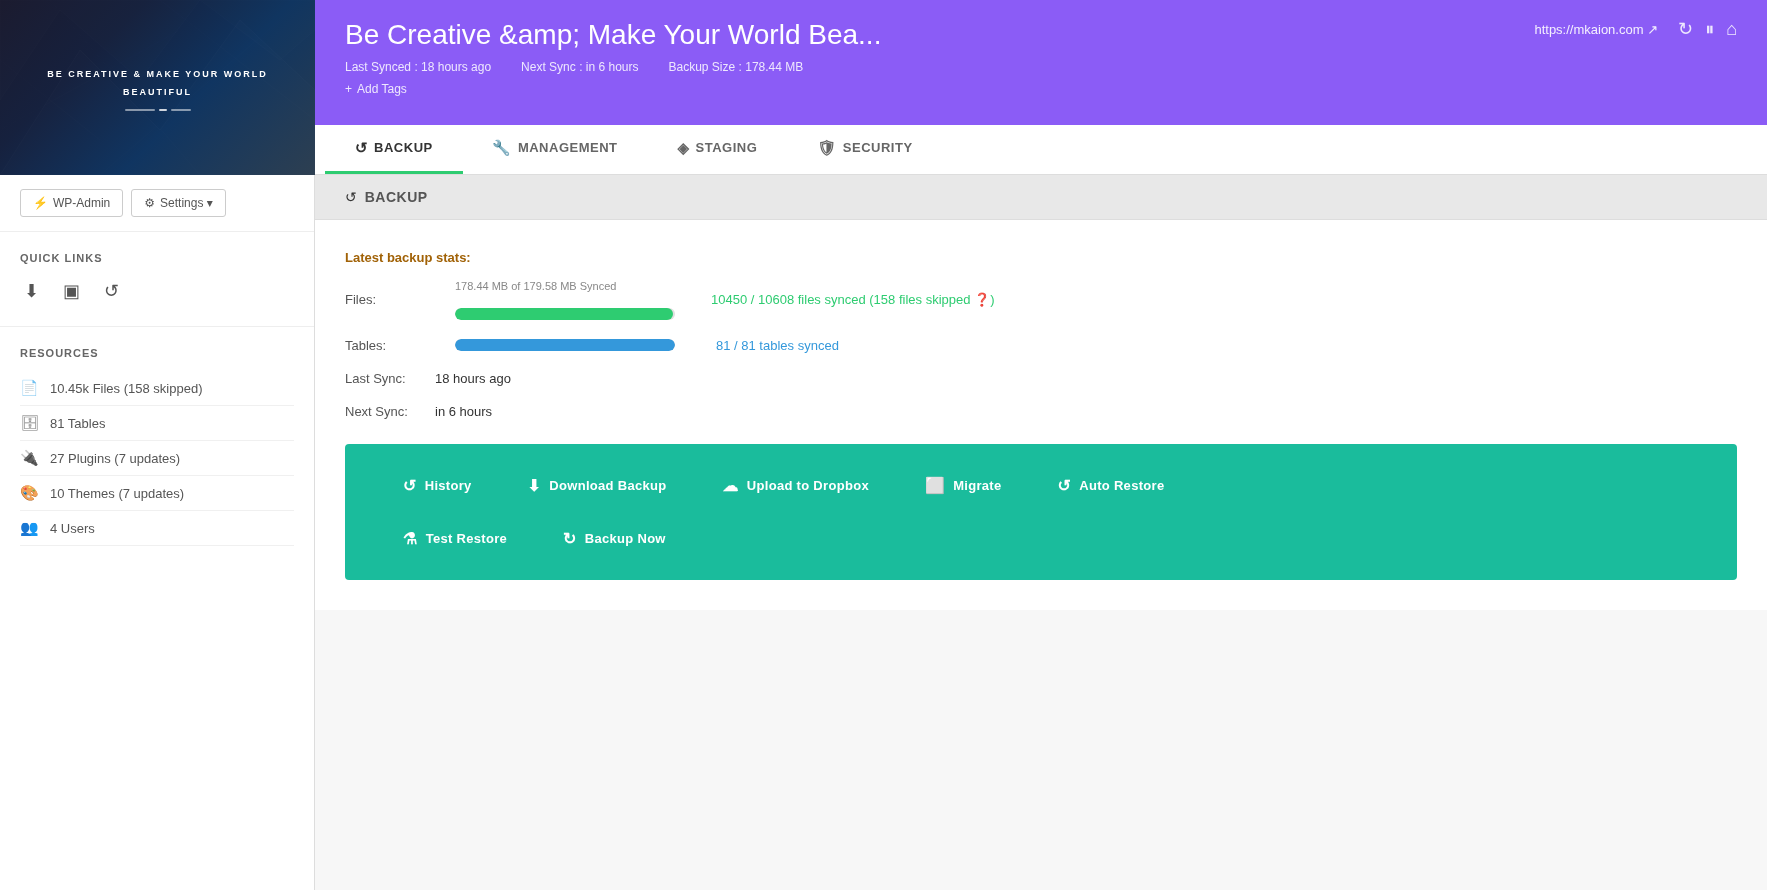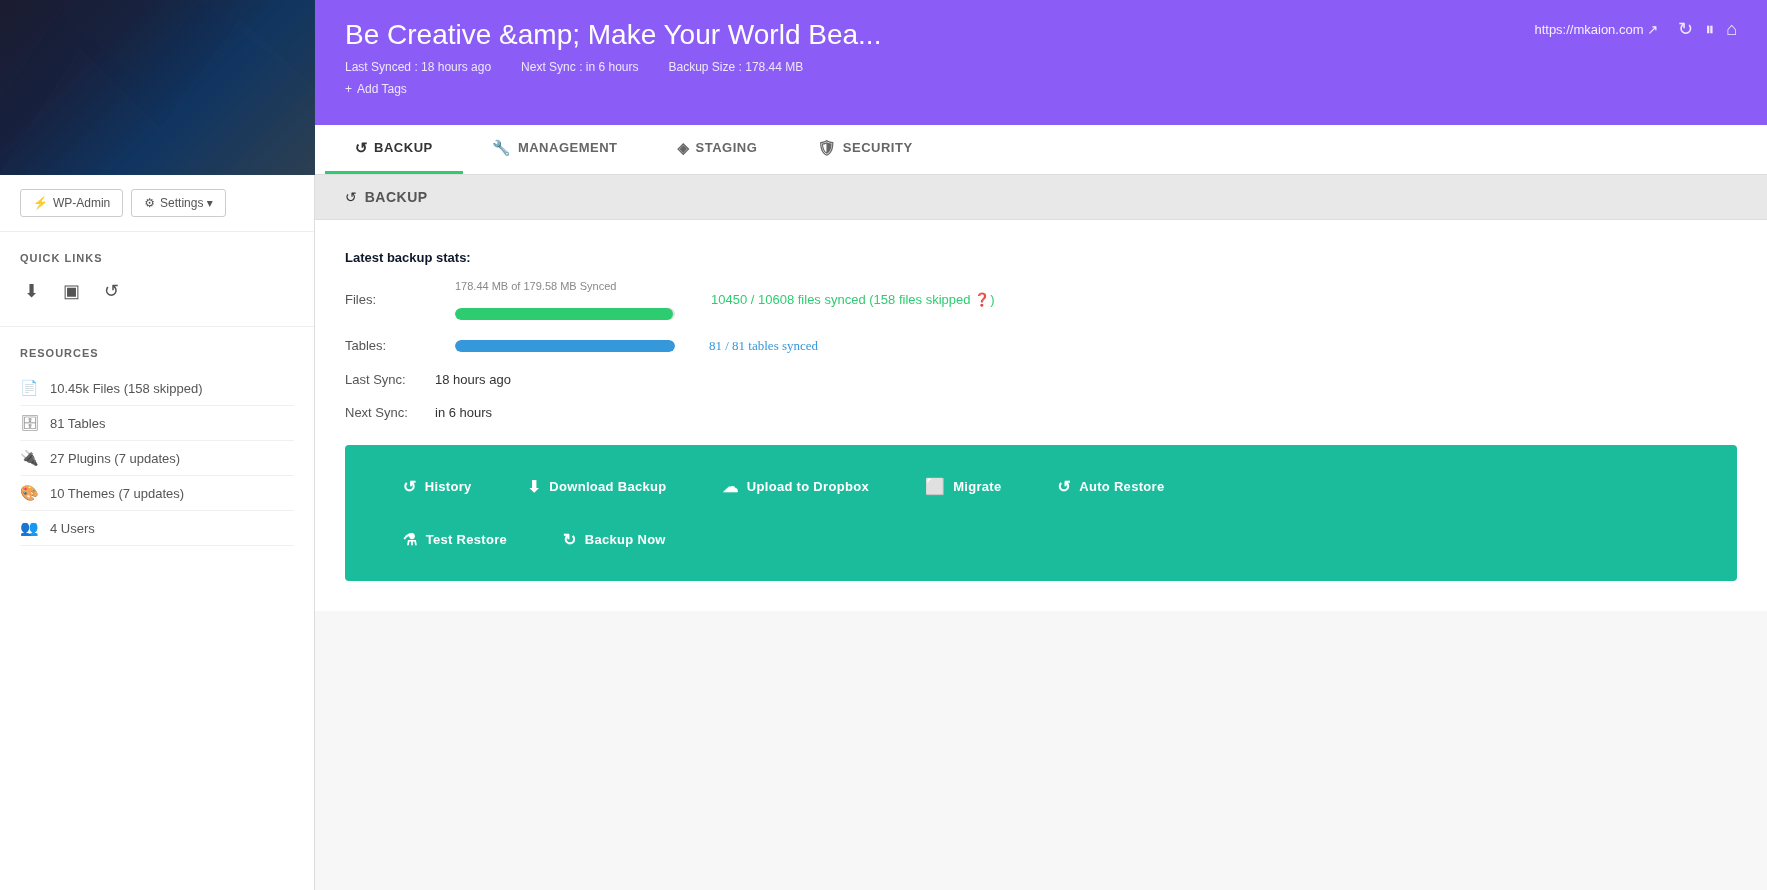--- a/index.html
+++ b/index.html
@@ -47,31 +47,31 @@
 
     
     .content { flex: 1; overflow-y: auto; background: #f7f7f7; }
 
     .content-header { background: #e8e8e8; padding: 14px 30px; display: flex; align-items: center; gap: 8px; border-bottom: 1px solid #ddd; }
     .content-header-title { font-size: 14px; font-weight: 600; color: #555; letter-spacing: 0.5px; }
 
     .backup-content { padding: 30px; background: #fff; }
 
     .backup-stats { margin-bottom: 25px; }
-    .stats-label { color: #0f172a; font-size: 13px; font-weight: 600; margin-bottom: 15px; }
+    .stats-label { color: #a16207; font-size: 13px; font-weight: 600; margin-bottom: 15px; }
 
     .stat-row { display: flex; align-items: center; margin-bottom: 18px; }
     .stat-name { width: 90px; color: #555; font-size: 13px; }
     .stat-bar-wrap { display: flex; flex-direction: column; gap: 16px; margin: 0 20px; }
     .stat-size-label { font-size: 11px; color: #888; }
     .progress-bar { width: 220px; height: 12px; background: #e0e0e0; border-radius: 6px; overflow: hidden; }
     .progress-fill-green { height: 100%; background: #2ecc71; border-radius: 6px; }
     .progress-fill-blue { height: 100%; background: #3498db; border-radius: 6px; }
     .stat-detail { font-size: 13px; color: #2ecc71; margin-left: 16px; }
-    .stat-detail-blue { font-size: 13px; color: #3498db; margin-left: 14px; font-family: Liberation Serif, serif; }
+    .stat-detail-blue { font-size: 13px; color: #3498db; margin-left: 21px; }
 
     .stat-simple { display: flex; align-items: flex-end; margin-bottom: 18px; }
     .stat-simple .stat-name { width: 90px; color: #555; font-size: 13px; }
     .stat-simple .stat-value { color: #333; font-size: 13px; }
 
     .what-today { color: #2ecc71; font-size: 13px; font-weight: 600; margin-bottom: 15px; }
 
     
     .action-panel { background: #1abc9c; border-radius: 4px; padding: 20px 30px; }
     .action-row { display: flex; align-items: center; gap: 0; margin-bottom: 10px; flex-wrap: wrap; }
@@ -90,20 +90,28 @@
       <div class="site-preview-img">
         <svg class="site-preview-lines" viewBox="0 0 315 175" xmlns="http://www.w3.org/2000/svg">
           <polygon points="0,175 80,50 160,130 240,20 315,90 315,175" fill="rgba(255,255,255,0.05)" stroke="rgba(255,255,255,0.2)" stroke-width="0.5"></polygon>
           <polygon points="0,100 60,10 140,80 200,0 280,60 315,30 315,0 0,0" fill="rgba(255,255,255,0.03)" stroke="rgba(255,255,255,0.15)" stroke-width="0.5"></polygon>
           <line x1="0" y1="60" x2="100" y2="140" stroke="rgba(255,255,255,0.1)" stroke-width="0.5"></line>
           <line x1="50" y1="0" x2="200" y2="175" stroke="rgba(255,255,255,0.08)" stroke-width="0.5"></line>
           <line x1="160" y1="0" x2="315" y2="120" stroke="rgba(255,255,255,0.1)" stroke-width="0.5"></line>
           <line x1="0" y1="130" x2="180" y2="30" stroke="rgba(255,255,255,0.08)" stroke-width="0.5"></line>
           <line x1="100" y1="175" x2="280" y2="20" stroke="rgba(255,255,255,0.06)" stroke-width="0.5"></line>
         </svg>
+        <div style="position:relative;z-index:1;text-align:center;padding:20px;">
+          <div style="font-size:9px;font-weight:bold;color:#fff;letter-spacing:2px;line-height:2;">BE CREATIVE &amp; MAKE YOUR WORLD BEAUTIFUL</div>
+          <div style="display:flex;justify-content:center;gap:4px;margin-top:8px;">
+            <div style="width:30px;height:2px;background:rgba(255,255,255,0.5);border-radius:1px;"></div>
+            <div style="width:8px;height:2px;background:rgba(255,255,255,0.8);border-radius:1px;"></div>
+            <div style="width:20px;height:2px;background:rgba(255,255,255,0.5);border-radius:1px;"></div>
+          </div>
+        </div>
       </div>
     </div>
 
     <div class="sidebar-buttons">
       <button class="sidebar-btn">
         <span>⚡</span>
         <span>WP-Admin</span>
       </button>
       <button class="sidebar-btn">
         <span>⚙</span>

